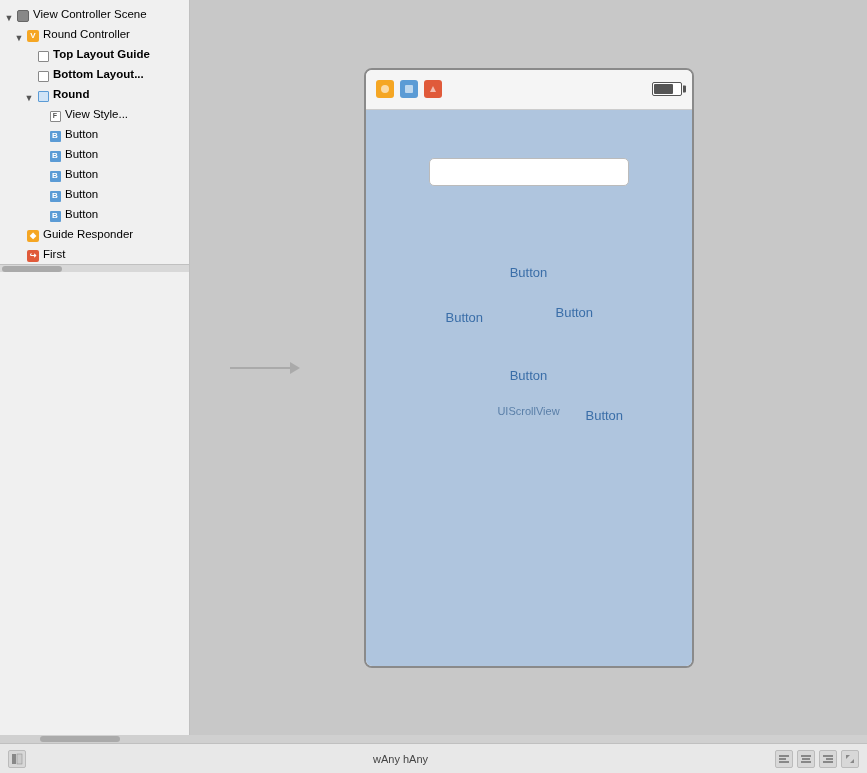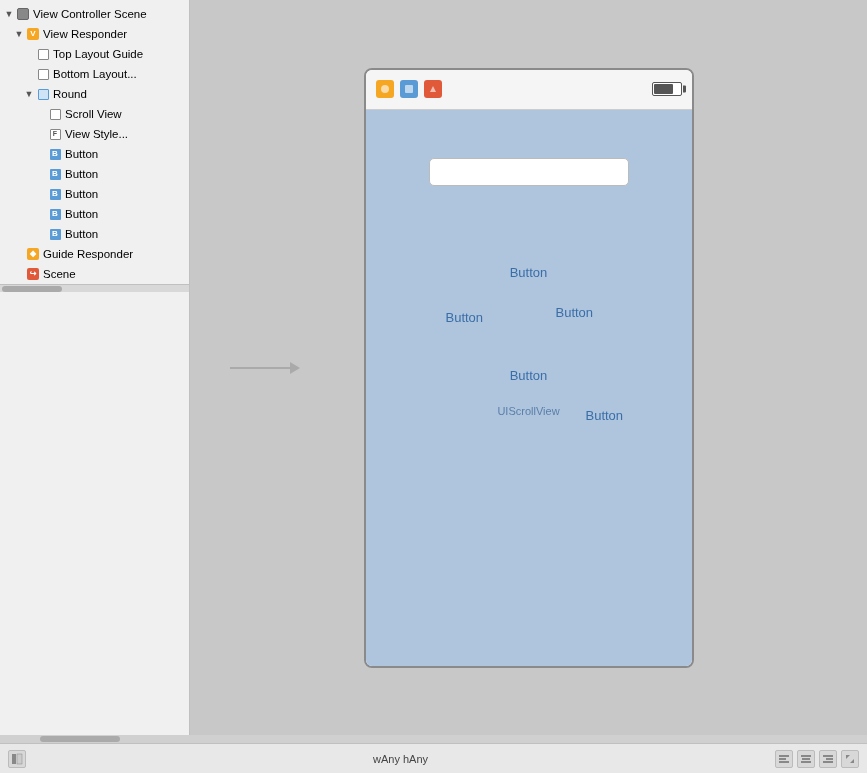--- a/index.html
+++ b/index.html
@@ -26,21 +26,21 @@
       width: 190px;
       background: #f0f0f0;
       border-right: 1px solid #c0c0c0;
       overflow-y: auto;
       padding: 4px 0;
       flex-shrink: 0;
     }
 
     .tree-item {
       display: flex;
-      align-items: center;
+      align-items: flex-end;
       padding: 1px 12px;
       cursor: pointer;
       user-select: none;
       white-space: nowrap;
       font-size: 11.5px;
       line-height: 18px;
     }
 
     .tree-toggle {
       width: 10px;
@@ -52,21 +52,21 @@
       font-size: 9px;
       color: #555;
       cursor: pointer;
       flex-shrink: 0;
     }
     .tree-toggle.open::before { content: '▼'; }
     .tree-toggle.leaf { visibility: hidden; }
 
     .indent-0 { padding-left: 4px; }
     .indent-1 { padding-left: 14px; }
-    .indent-2 { padding-left: 24px; }
+    .indent-2 { padding-left: 24px; font-weight: bold; }
     .indent-3 { padding-left: 36px; }
 
     .item-icon {
       width: 14px;
       height: 14px;
       display: inline-flex;
       align-items: center;
       justify-content: center;
       margin-right: 3px;
       flex-shrink: 0;
@@ -390,21 +390,21 @@
           <span class="icon-scene"></span>
         </span>
       <span>View Controller Scene</span>
     </div>
 
     <div class="tree-item indent-1">
       <span class="tree-toggle open"></span>
       <span class="item-icon">
           <span class="icon-vc">V</span>
         </span>
-      <span>View Responder</span>
+      <span>Round Controller</span>
     </div>
 
     <div class="tree-item indent-2">
       <span class="tree-toggle leaf"></span>
       <span class="item-icon">
           <span class="icon-layout-guide"></span>
         </span>
       <span>Top Layout Guide</span>
     </div>
 
@@ -417,34 +417,35 @@
     </div>
 
     <div class="tree-item indent-2">
       <span class="tree-toggle open"></span>
       <span class="item-icon">
           <span class="icon-view"></span>
         </span>
       <span>Round</span>
     </div>
 
+
     <div class="tree-item indent-3">
       <span class="tree-toggle leaf"></span>
       <span class="item-icon">
-          <span class="icon-scroll-view"></span>
-        </span>
-      <span>Scroll View</span>
+          <span class="icon-round-style">F</span>
+        </span>
+      <span>View Style...</span>
     </div>
 
     <div class="tree-item indent-3">
       <span class="tree-toggle leaf"></span>
       <span class="item-icon">
-          <span class="icon-round-style">F</span>
-        </span>
-      <span>View Style...</span>
+          <span class="icon-button">B</span>
+        </span>
+      <span>Button</span>
     </div>
 
     <div class="tree-item indent-3">
       <span class="tree-toggle leaf"></span>
       <span class="item-icon">
           <span class="icon-button">B</span>
         </span>
       <span>Button</span>
     </div>
 
@@ -465,42 +466,34 @@
     </div>
 
     <div class="tree-item indent-3">
       <span class="tree-toggle leaf"></span>
       <span class="item-icon">
           <span class="icon-button">B</span>
         </span>
       <span>Button</span>
     </div>
 
-    <div class="tree-item indent-3">
-      <span class="tree-toggle leaf"></span>
-      <span class="item-icon">
-          <span class="icon-button">B</span>
-        </span>
-      <span>Button</span>
-    </div>
-
     <div class="tree-item indent-1">
       <span class="tree-toggle leaf"></span>
       <span class="item-icon">
           <span class="icon-first-responder">◆</span>
         </span>
       <span>Guide Responder</span>
     </div>
 
     <div class="tree-item indent-1">
       <span class="tree-toggle leaf"></span>
       <span class="item-icon">
           <span class="icon-exit">↪</span>
         </span>
-      <span>Scene</span>
+      <span>First</span>
     </div>
 
     <div class="sidebar-bottom-scrollbar">
       <div class="sidebar-scroll-thumb"></div>
     </div>
   </div>
 
   <div class="content-area">
 
     <div class="arrow-container">

